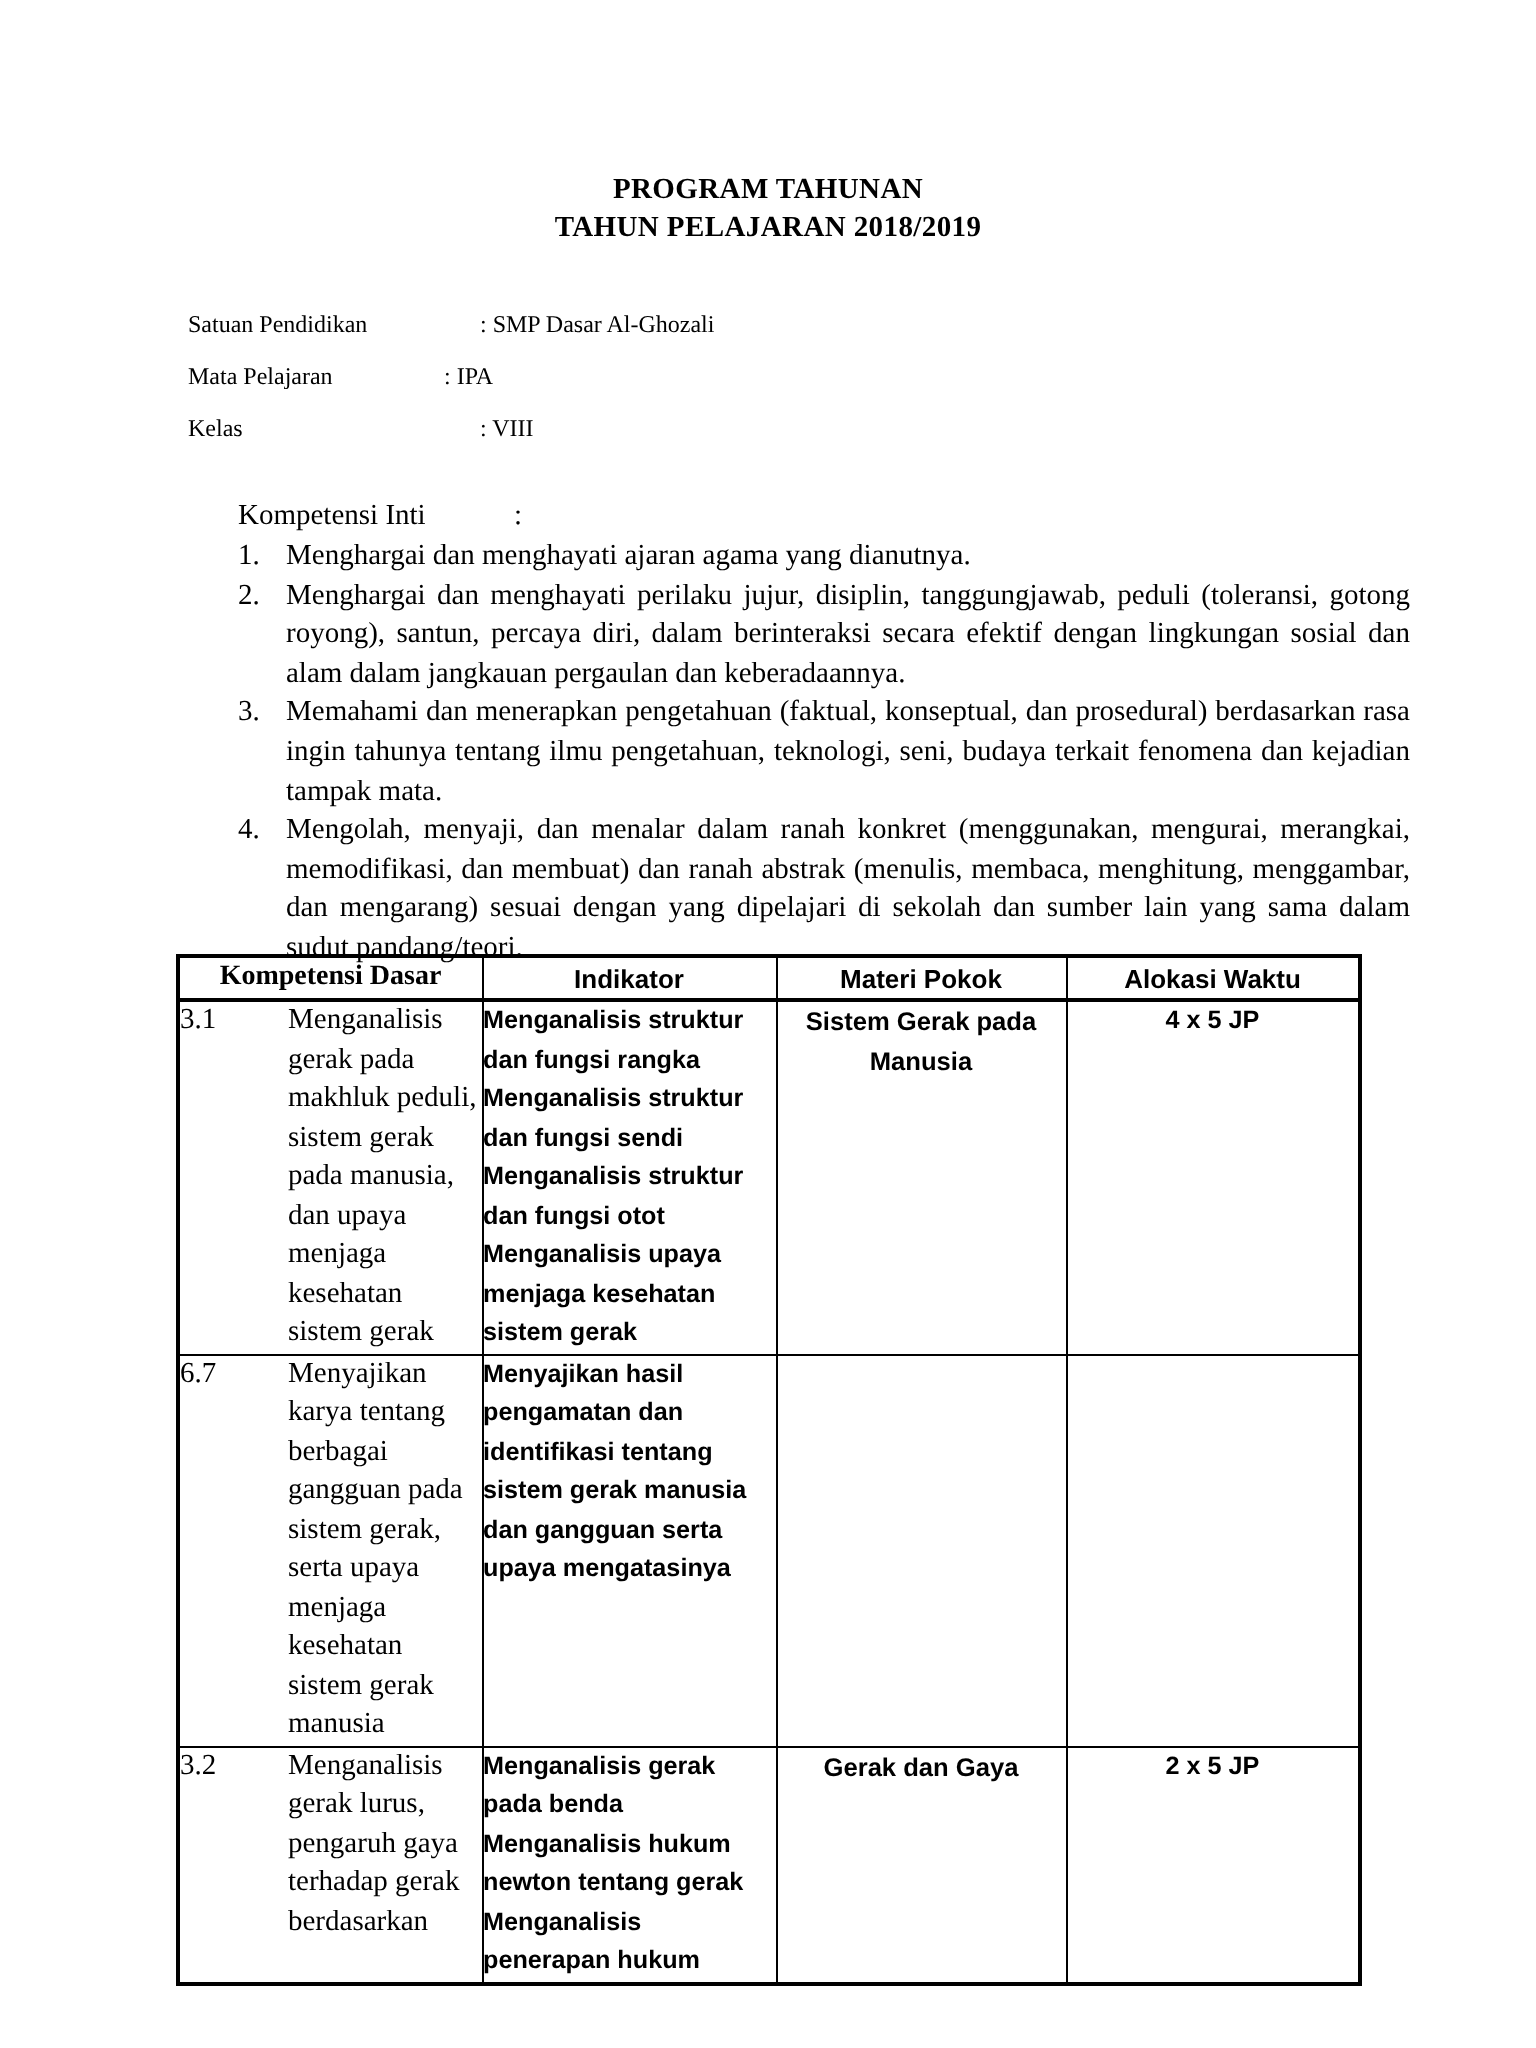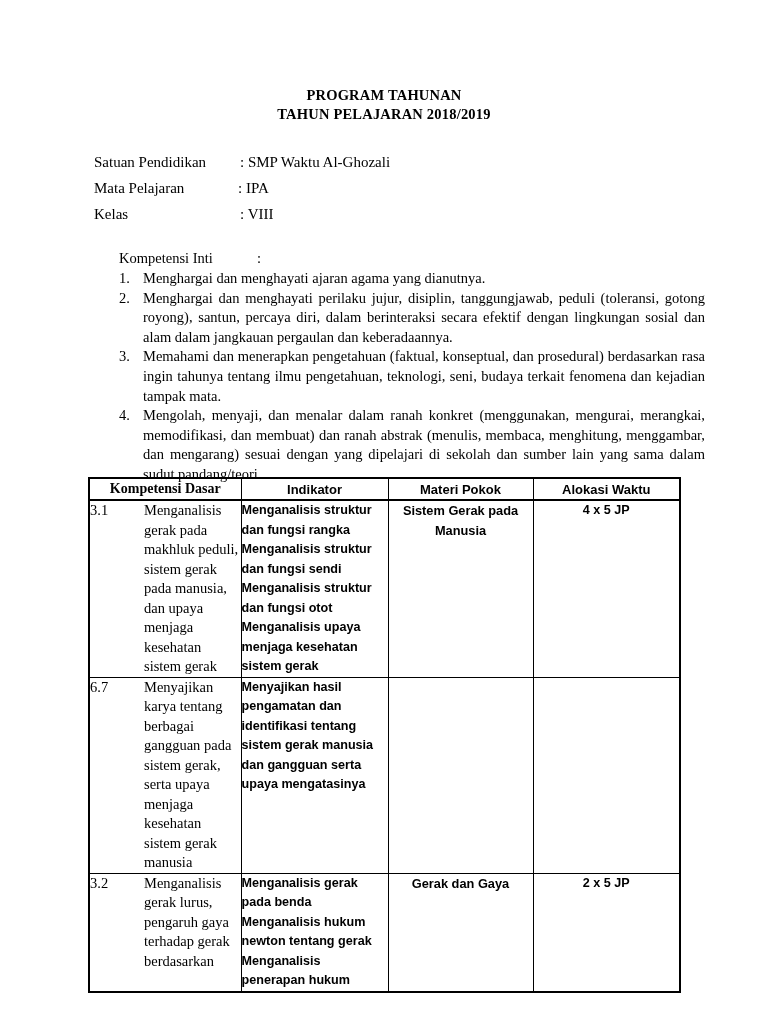--- a/index.html
+++ b/index.html
@@ -43,35 +43,35 @@
   
   .meta {
     position: absolute;
     left: 94px;
     top: 149px;
     width: 600px;
   }
   .meta-row {
     position: relative;
     height: 26px;
-    font-size: 15px;
+    font-size: 12px;
     line-height: 26px;
     white-space: nowrap;
   }
   .meta-label {
     position: absolute;
     left: 0;
     top: 0;
   }
   .meta-value {
     position: absolute;
     top: 0;
   }
   .meta-row.r0 .meta-value { left: 146px; }
-  .meta-row.r1 .meta-value { left: 144px; }
+  .meta-row.r1 .meta-value { left: 128px; }
   .meta-row.r2 .meta-value { left: 146px; }
 
   
   .ki-block {
     position: absolute;
     left: 94px;
     top: 247px;
     width: 586px;
     margin-left: 25px;
   }
@@ -211,21 +211,21 @@
 <div class="page">
 
   <div class="title-block">
     <div class="title-line">PROGRAM TAHUNAN</div>
     <div class="title-line">TAHUN PELAJARAN 2018/2019</div>
   </div>
 
   <div class="meta">
     <div class="meta-row r0">
       <span class="meta-label">Satuan Pendidikan</span>
-      <span class="meta-value">: SMP Waktu Al-Ghozali</span>
+      <span class="meta-value">: SMP Dasar Al-Ghozali</span>
     </div>
     <div class="meta-row r1">
       <span class="meta-label">Mata Pelajaran</span>
       <span class="meta-value">: IPA</span>
     </div>
     <div class="meta-row r2">
       <span class="meta-label">Kelas</span>
       <span class="meta-value">: VIII</span>
     </div>
   </div>

